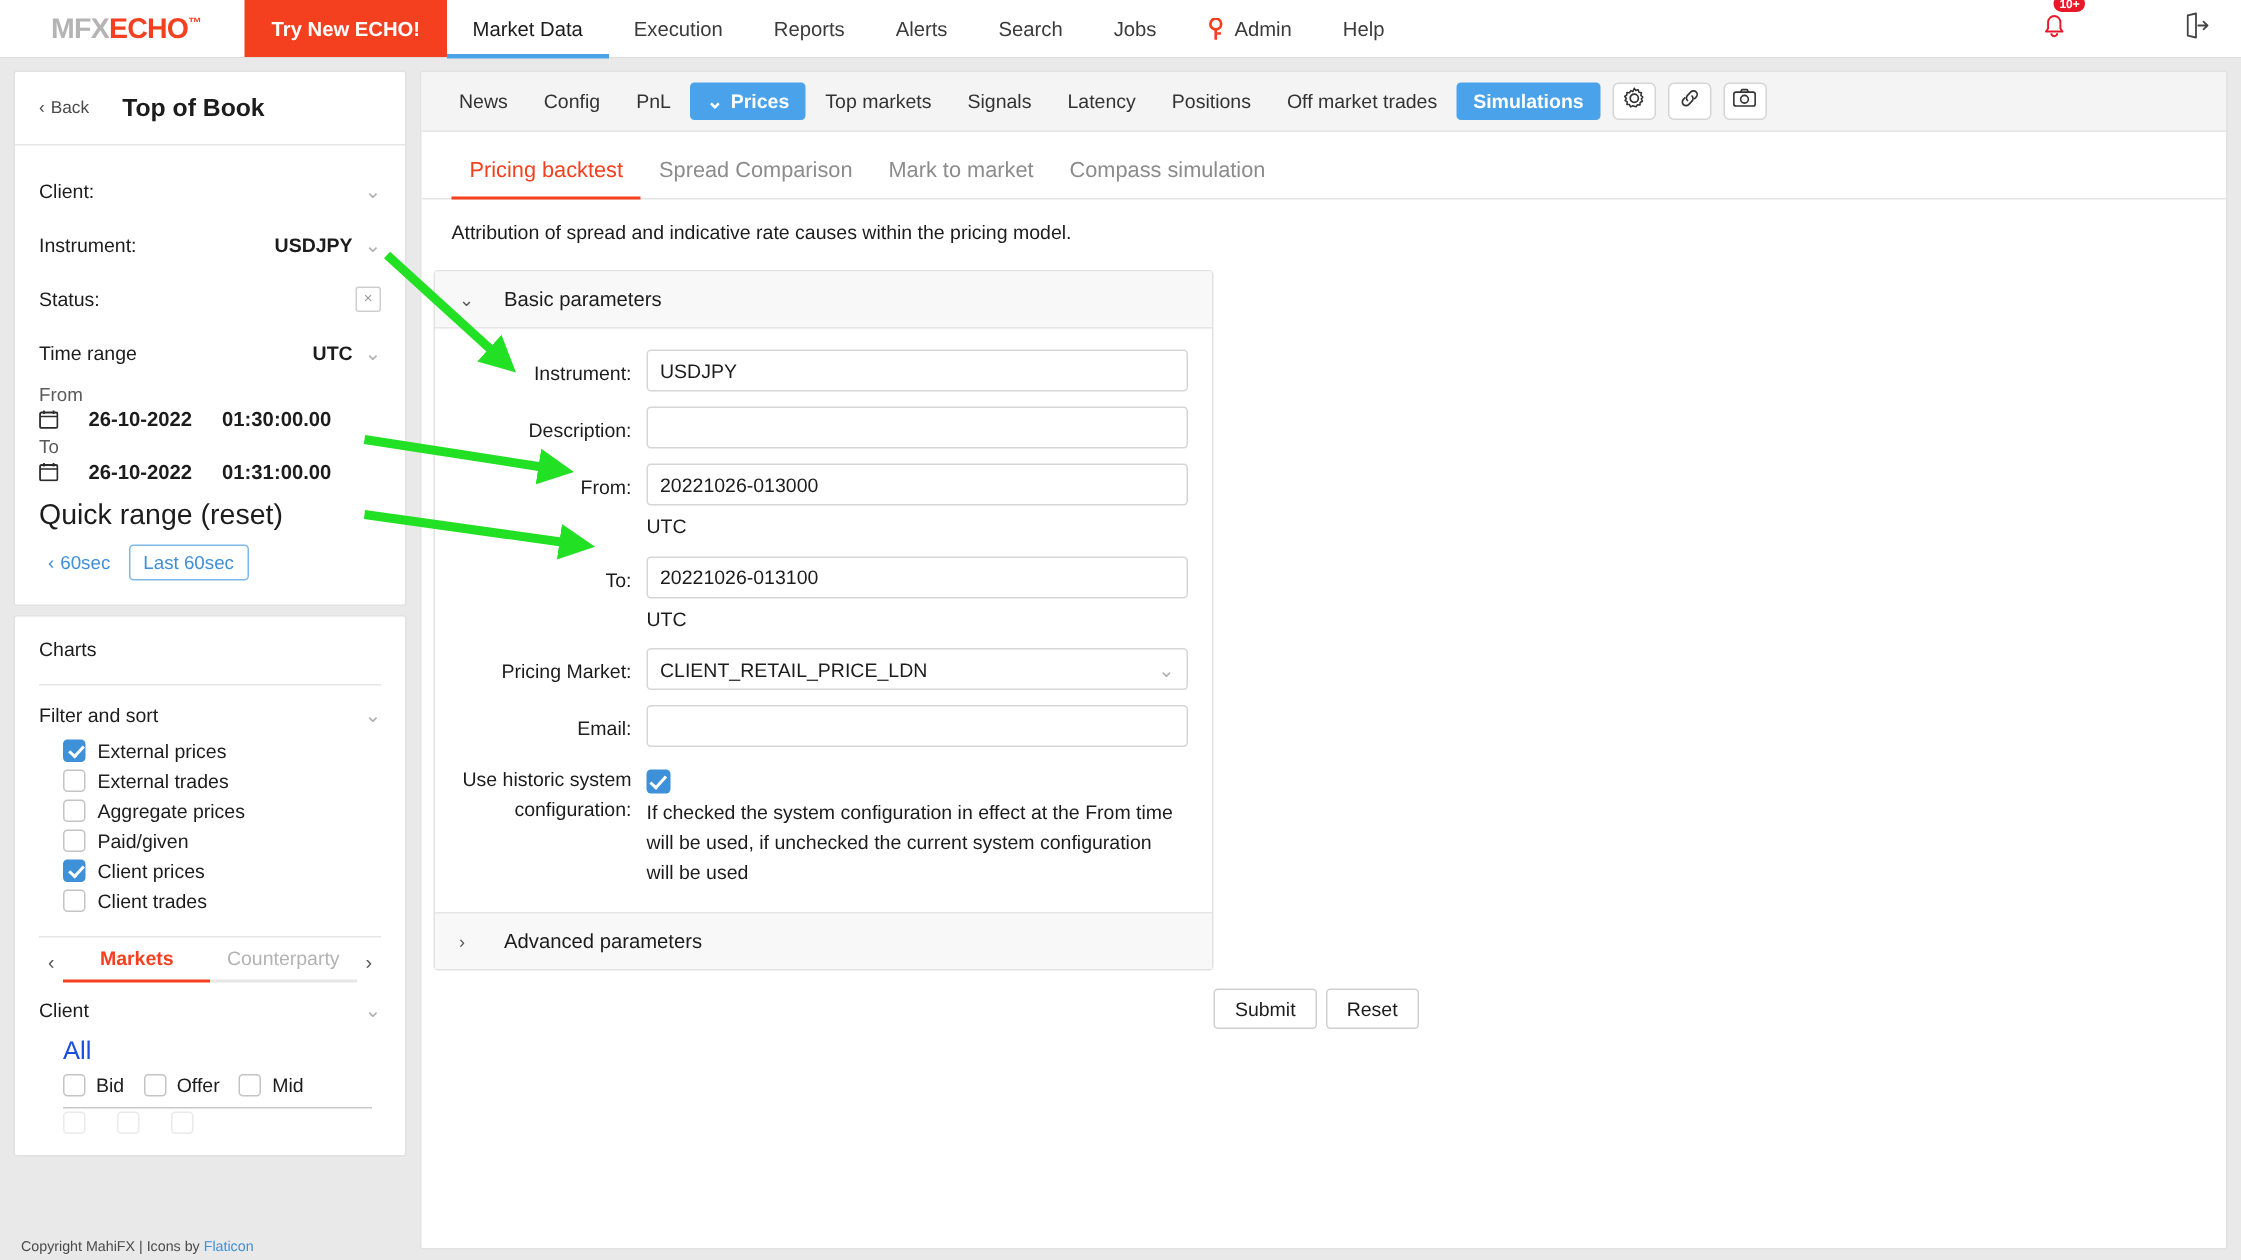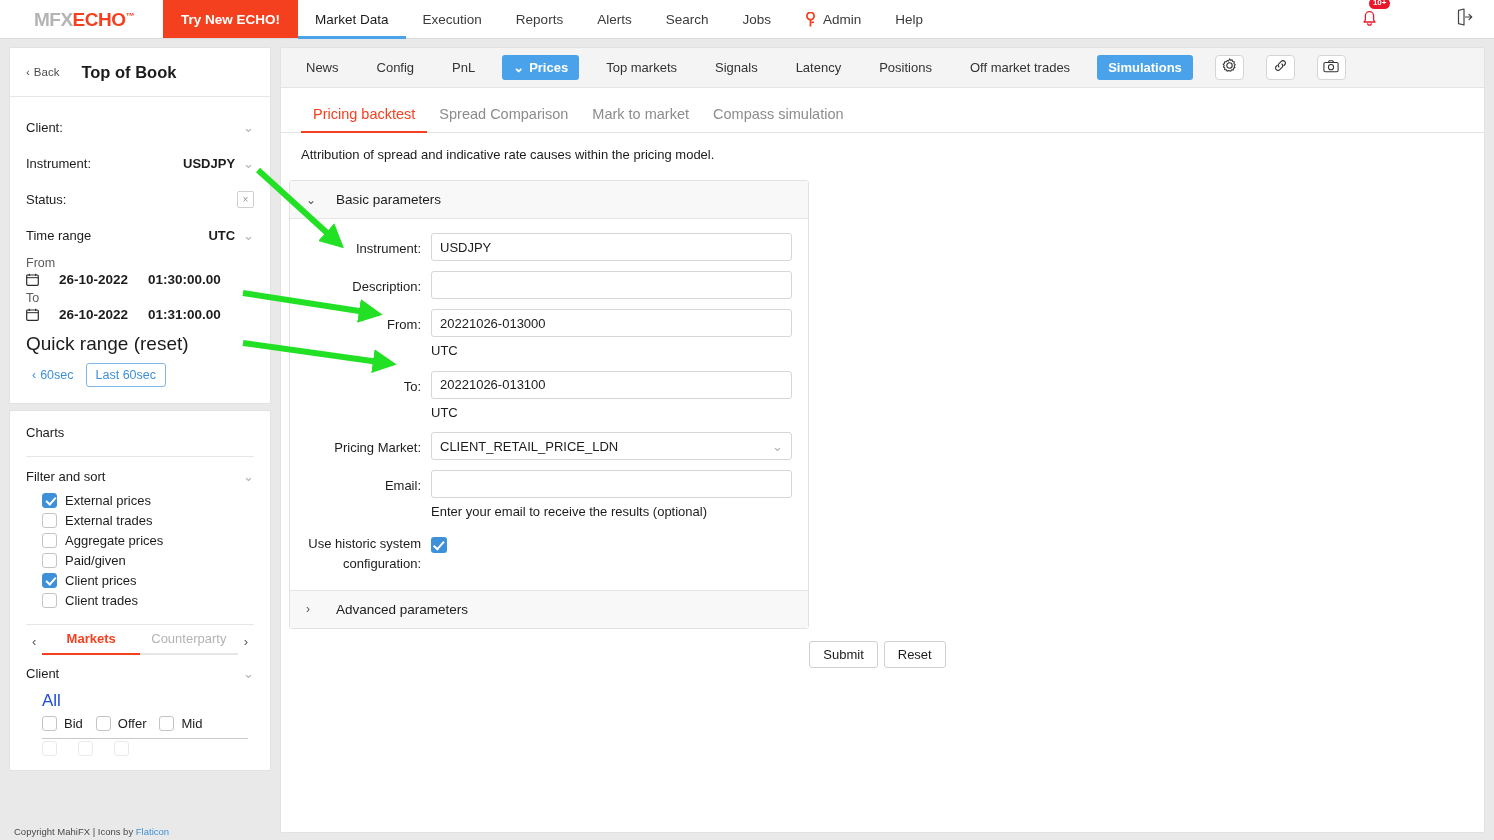--- a/index.html
+++ b/index.html
@@ -178,21 +178,21 @@
 
   
   .main {
     position: absolute; left: 280px; top: 47px;
     width: 1205px; height: 786px;
     background: #ffffff; border: 1px solid #e2e2e2; border-radius: 2px;
     overflow: hidden;
   }
   .tabbar {
     height: 40px; background: #f4f4f4; border-bottom: 1px solid #e4e4e4;
-    display: flex; align-items: center; padding: 0 14px; gap: 16px;
+    display: flex; align-items: center; padding: 0 14px; gap: 2px;
   }
   .tb-item {
     font-size: 13px; color: #333; padding: 5px 11px; cursor: pointer;
     white-space: nowrap; border-radius: 3px;
   }
   .tb-item.sel {
     background: #4aa3ea; color: #fff; font-weight: bold;
     display: flex; align-items: center; gap: 5px;
   }
   .tb-icon {
@@ -590,31 +590,31 @@
             <span>CLIENT_RETAIL_PRICE_LDN</span>
             <span class="chev">⌄</span>
           </div>
         </div>
       </div>
 
       <div class="frow">
         <div class="flabel">Email:</div>
         <div class="fctrl">
           <input class="finput" value="" style="">
-          <div class="fhint">Enter your email to receive the results (optional)</div>
         </div>
       </div>
 
       <div class="frow" style="margin-bottom:0">
         <div class="flabel" style="padding-top:2px">
           <div>Use historic system</div>
           <div>configuration:</div>
         </div>
         <div class="fctrl">
           <div class="cbbig"></div>
+          <div class="fhint-wrap">If checked the system configuration in effect at the From time will be used, if unchecked the current system configuration will be used</div>
         </div>
       </div>
 
     </div>
 
     <div class="acc-head closed">
       <span class="caret">›</span>
       <span>Advanced parameters</span>
     </div>
   </div>

